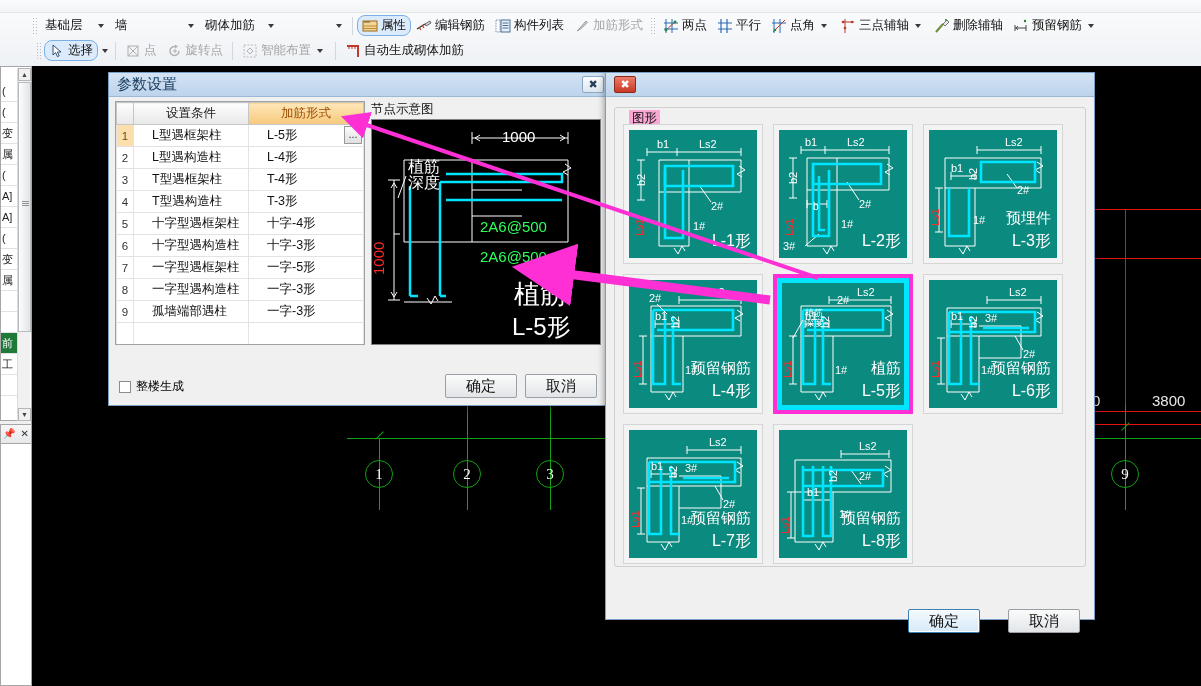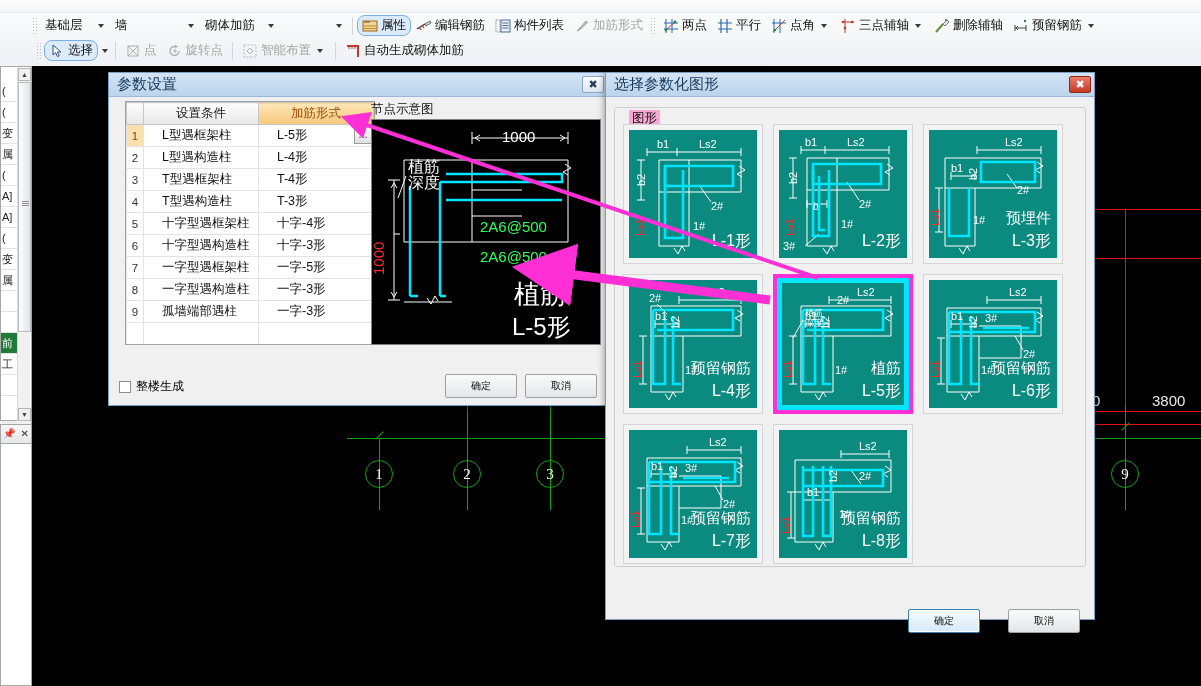--- a/index.html
+++ b/index.html
@@ -74,21 +74,21 @@
      border-bottom:1px solid #9bb8d6; display:flex; align-items:center; padding:0 3px 0 8px; }
   .win-title { flex:1 1 auto; font-size:15px; color:#15385c; white-space:nowrap; }
   .closebox { width:22px; height:17px; border:1px solid #8ba7c3; border-radius:2px;
      background:linear-gradient(#fbfcfd,#dde6ef); display:flex; align-items:center;
      justify-content:center; font-size:11px; color:#27405a; font-weight:bold; cursor:pointer; }
   .closebox.red { background:linear-gradient(#ec7b6b,#c83a26); border:1px solid #8c2a1a;
      color:#fff; }
   
   #dlg1 { left:108px; top:72px; width:500px; height:334px; z-index:20; }
   #dlg1-body { position:absolute; left:0; top:24px; width:498px; height:308px; background:#f0f0f0; }
-  #tblwrap { position:absolute; left:16px; top:4px; width:250px; height:244px;
+  #tblwrap { position:absolute; left:6px; top:4px; width:250px; height:244px;
      background:#fff; border:1px solid #9fa3a7; overflow:hidden; }
   table.ptbl { border-collapse:collapse; width:100%; table-layout:fixed; }
   table.ptbl th { height:22px; background:linear-gradient(#fdfdfd,#e8e8e8);
      border:1px solid #c6c6c6; font-weight:normal; font-size:12.5px; color:#1a1a1a; }
   table.ptbl th.hl { background:linear-gradient(#ffe6b8,#f6c97c); color:#9c4b00; }
   table.ptbl th.idx { width:17px; }
   table.ptbl td { height:22px; border:1px solid #e3e3e3; font-size:12.5px; color:#111;
      padding:0 18px; white-space:nowrap; overflow:hidden; }
   table.ptbl td.idx { width:17px; text-align:center; background:#fff; color:#333; font-size:11.5px; padding:0; }
   table.ptbl tr.active td.idx { background:#fbdfae; color:#7a4a00; }
@@ -97,21 +97,21 @@
      border:1px solid #9a9a9a; background:linear-gradient(#fcfcfc,#e0e0e0);
      font-size:11px; line-height:14px; text-align:center; color:#333; cursor:pointer; }
   #preview-label { position:absolute; left:262px; top:4px; font-size:12.5px; color:#111; }
   #preview { position:absolute; left:262px; top:22px; width:230px; height:226px;
      background:#000; border:1px solid #7d8186; overflow:hidden; }
   #note { position:absolute; left:10px; top:258px; font-size:12.5px; color:#111; }
   #chkrow { position:absolute; left:10px; top:281px; display:flex; align-items:center; }
   .chk { width:12px; height:12px; border:1px solid #8d8d8d; background:#fff; margin-right:5px;
      display:inline-block; }
   .btn { height:24px; min-width:72px; border:1px solid #9a9fa5; border-radius:2px;
-     background:linear-gradient(#fbfbfb,#e2e5e8); font-size:10px; color:#111;
+     background:linear-gradient(#fbfbfb,#e2e5e8); font-size:15px; color:#111;
      display:flex; align-items:center; justify-content:center; cursor:pointer;
      font-family:"Liberation Sans",sans-serif;text-align:center; }
   .btn.primary { border:1px solid #3c7fb1; background:linear-gradient(#f4fafe,#d6e9f8);
      box-shadow:0 0 0 1px #fff inset; }
   #dlg1-ok { position:absolute; left:336px; top:277px; width:68px; }
   #dlg1-cancel { position:absolute; left:416px; top:277px; width:68px; }
   
   #dlg2 { left:605px; top:72px; width:490px; height:548px; z-index:30; }
   #dlg2-body { position:absolute; left:0; top:24px; width:488px; height:522px; background:#f0f0f0; }
   #grp { position:absolute; left:8px; top:10px; width:472px; height:460px;
@@ -508,21 +508,20 @@
       <span class="chk"></span>
       <span>整楼生成</span>
     </div>
     <div class="btn" id="dlg1-ok">确定</div>
     <div class="btn" id="dlg1-cancel">取消</div>
   </div>
 </div>
 
 <div class="win" id="dlg2">
   <div class="win-tb">
-    <span class="win-title">选择参数化图形</span>
     <span class="closebox red">✖</span>
   </div>
   <div id="dlg2-body">
     <div id="grp">
       <span id="grp-label">图形</span>
       <div id="tiles">
           <div class="tile" style="left: 8px; top: 16px;">
             <div class="art"><svg width="100%" height="100%" viewBox="0 0 128 128">
                 <g stroke="#ffffff" fill="none" stroke-width="1">
                   <path d="M18 22 H112"></path>

